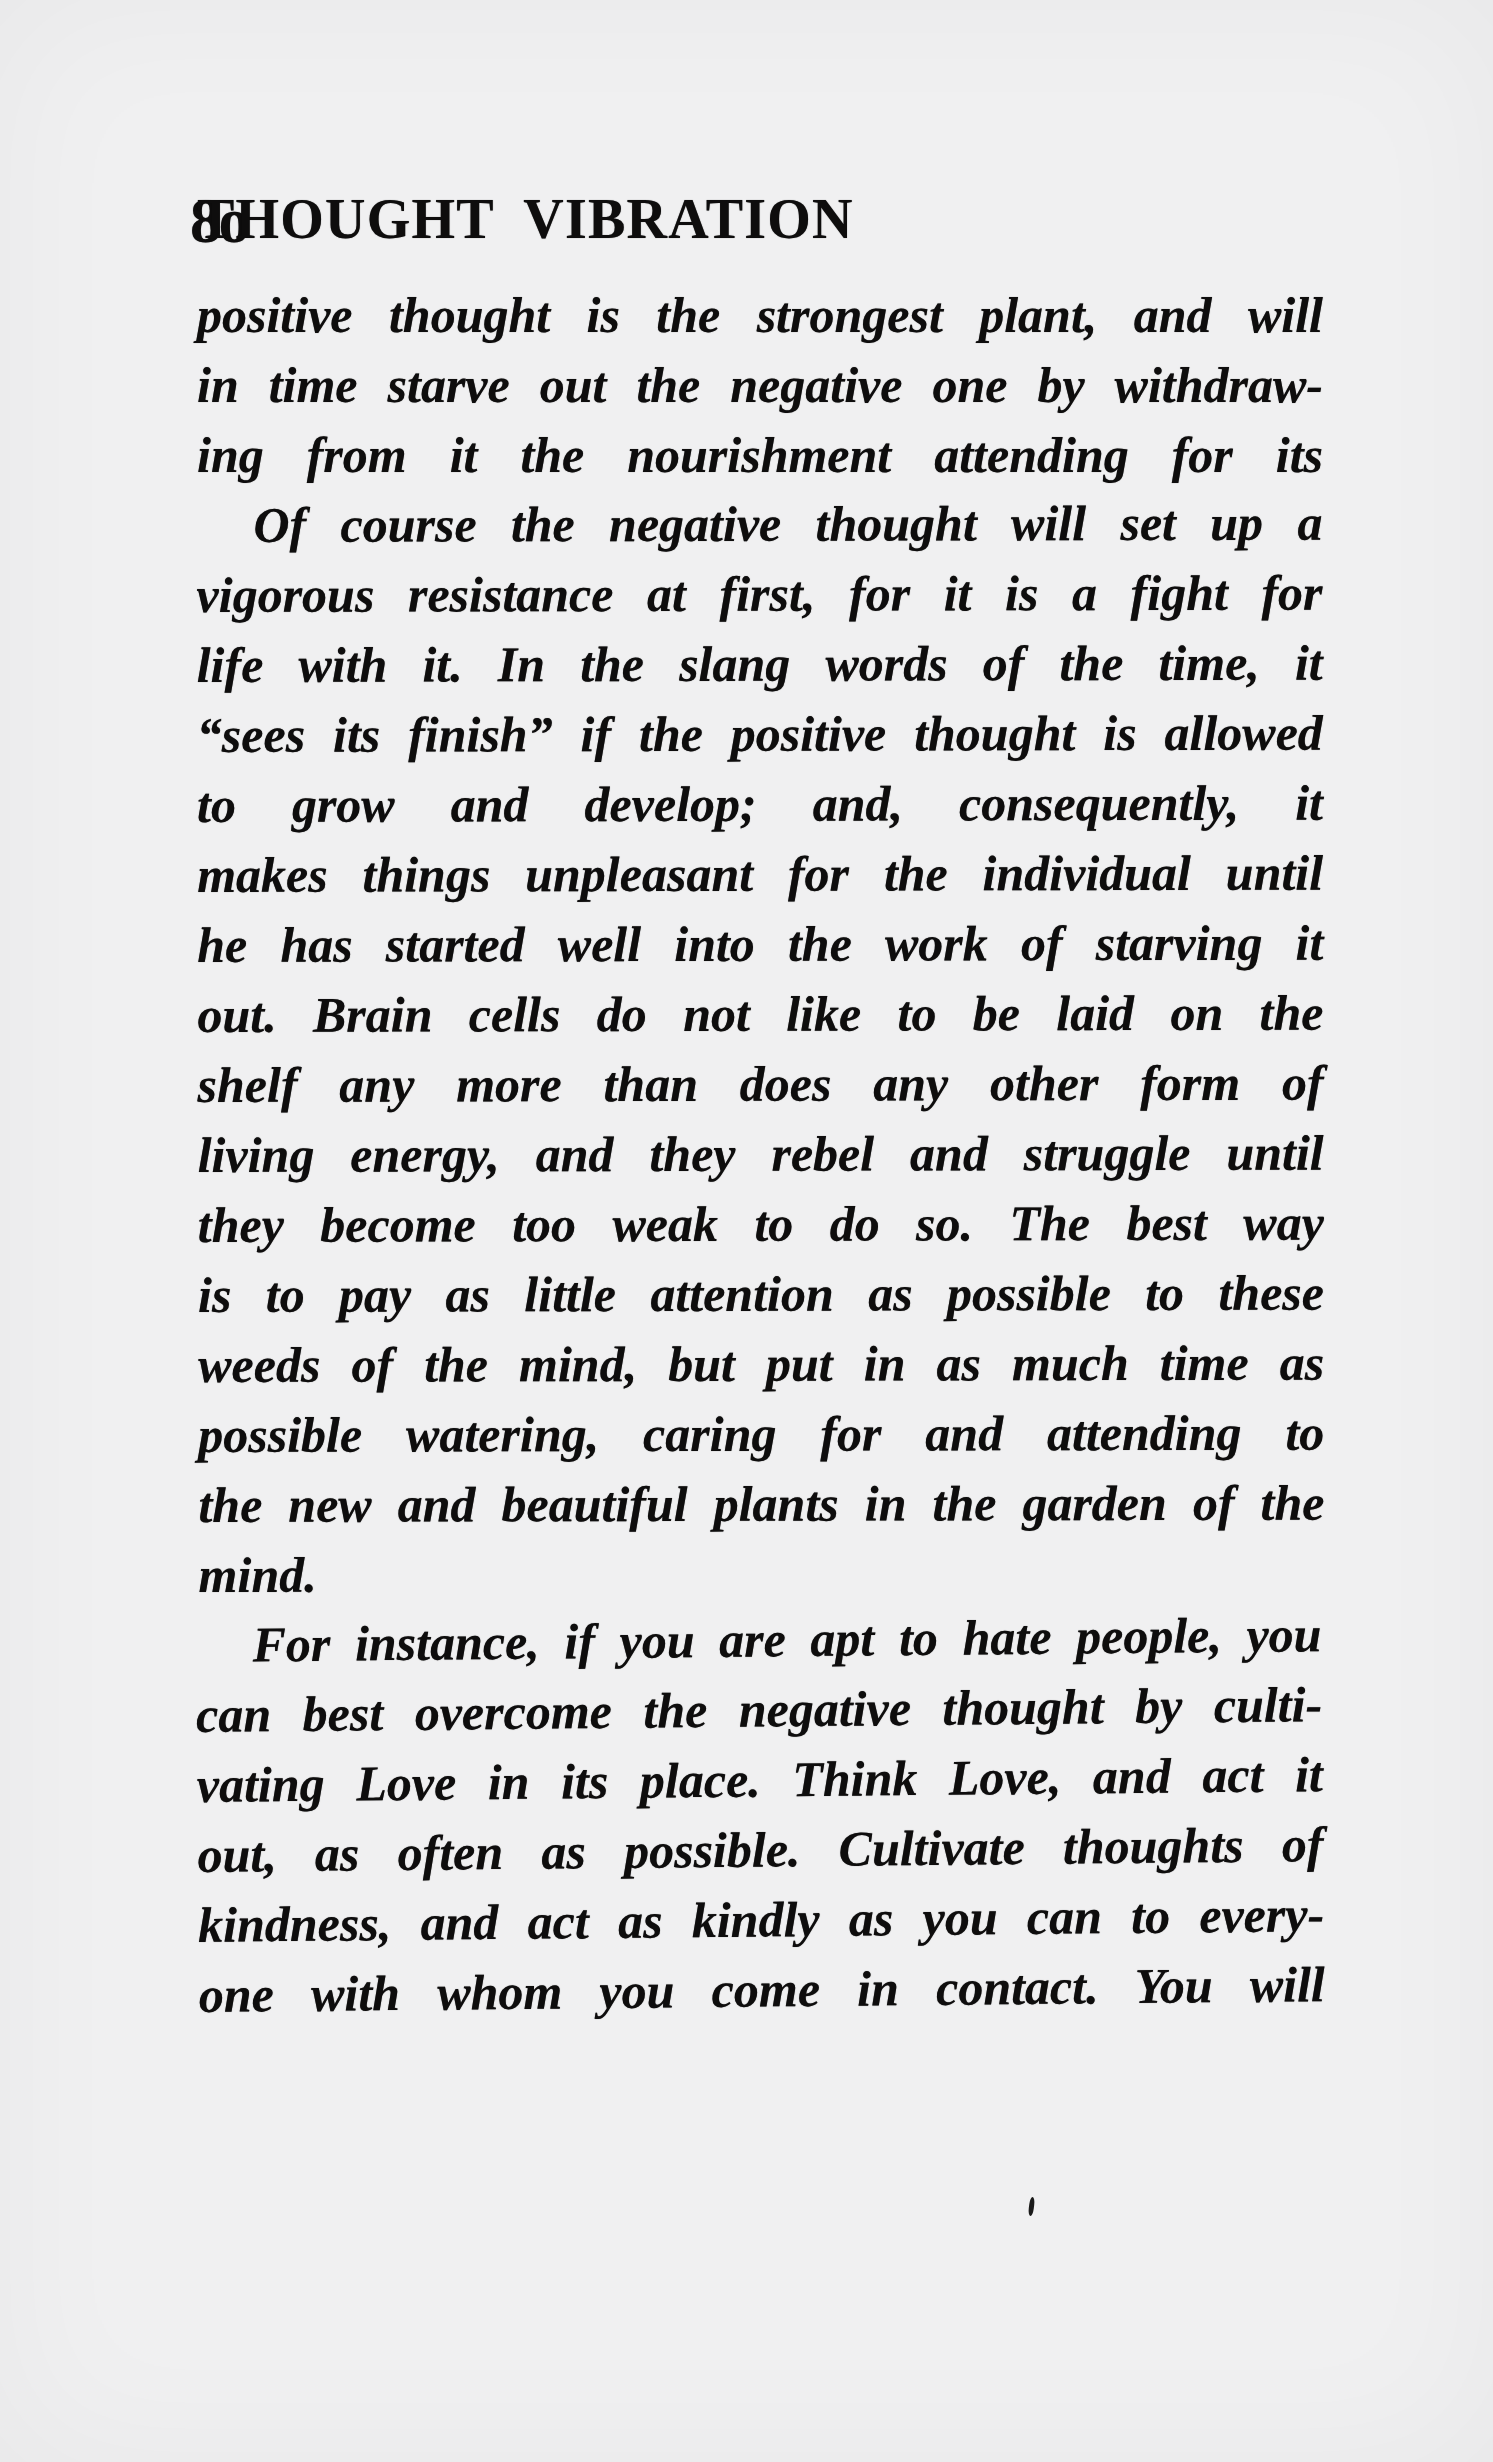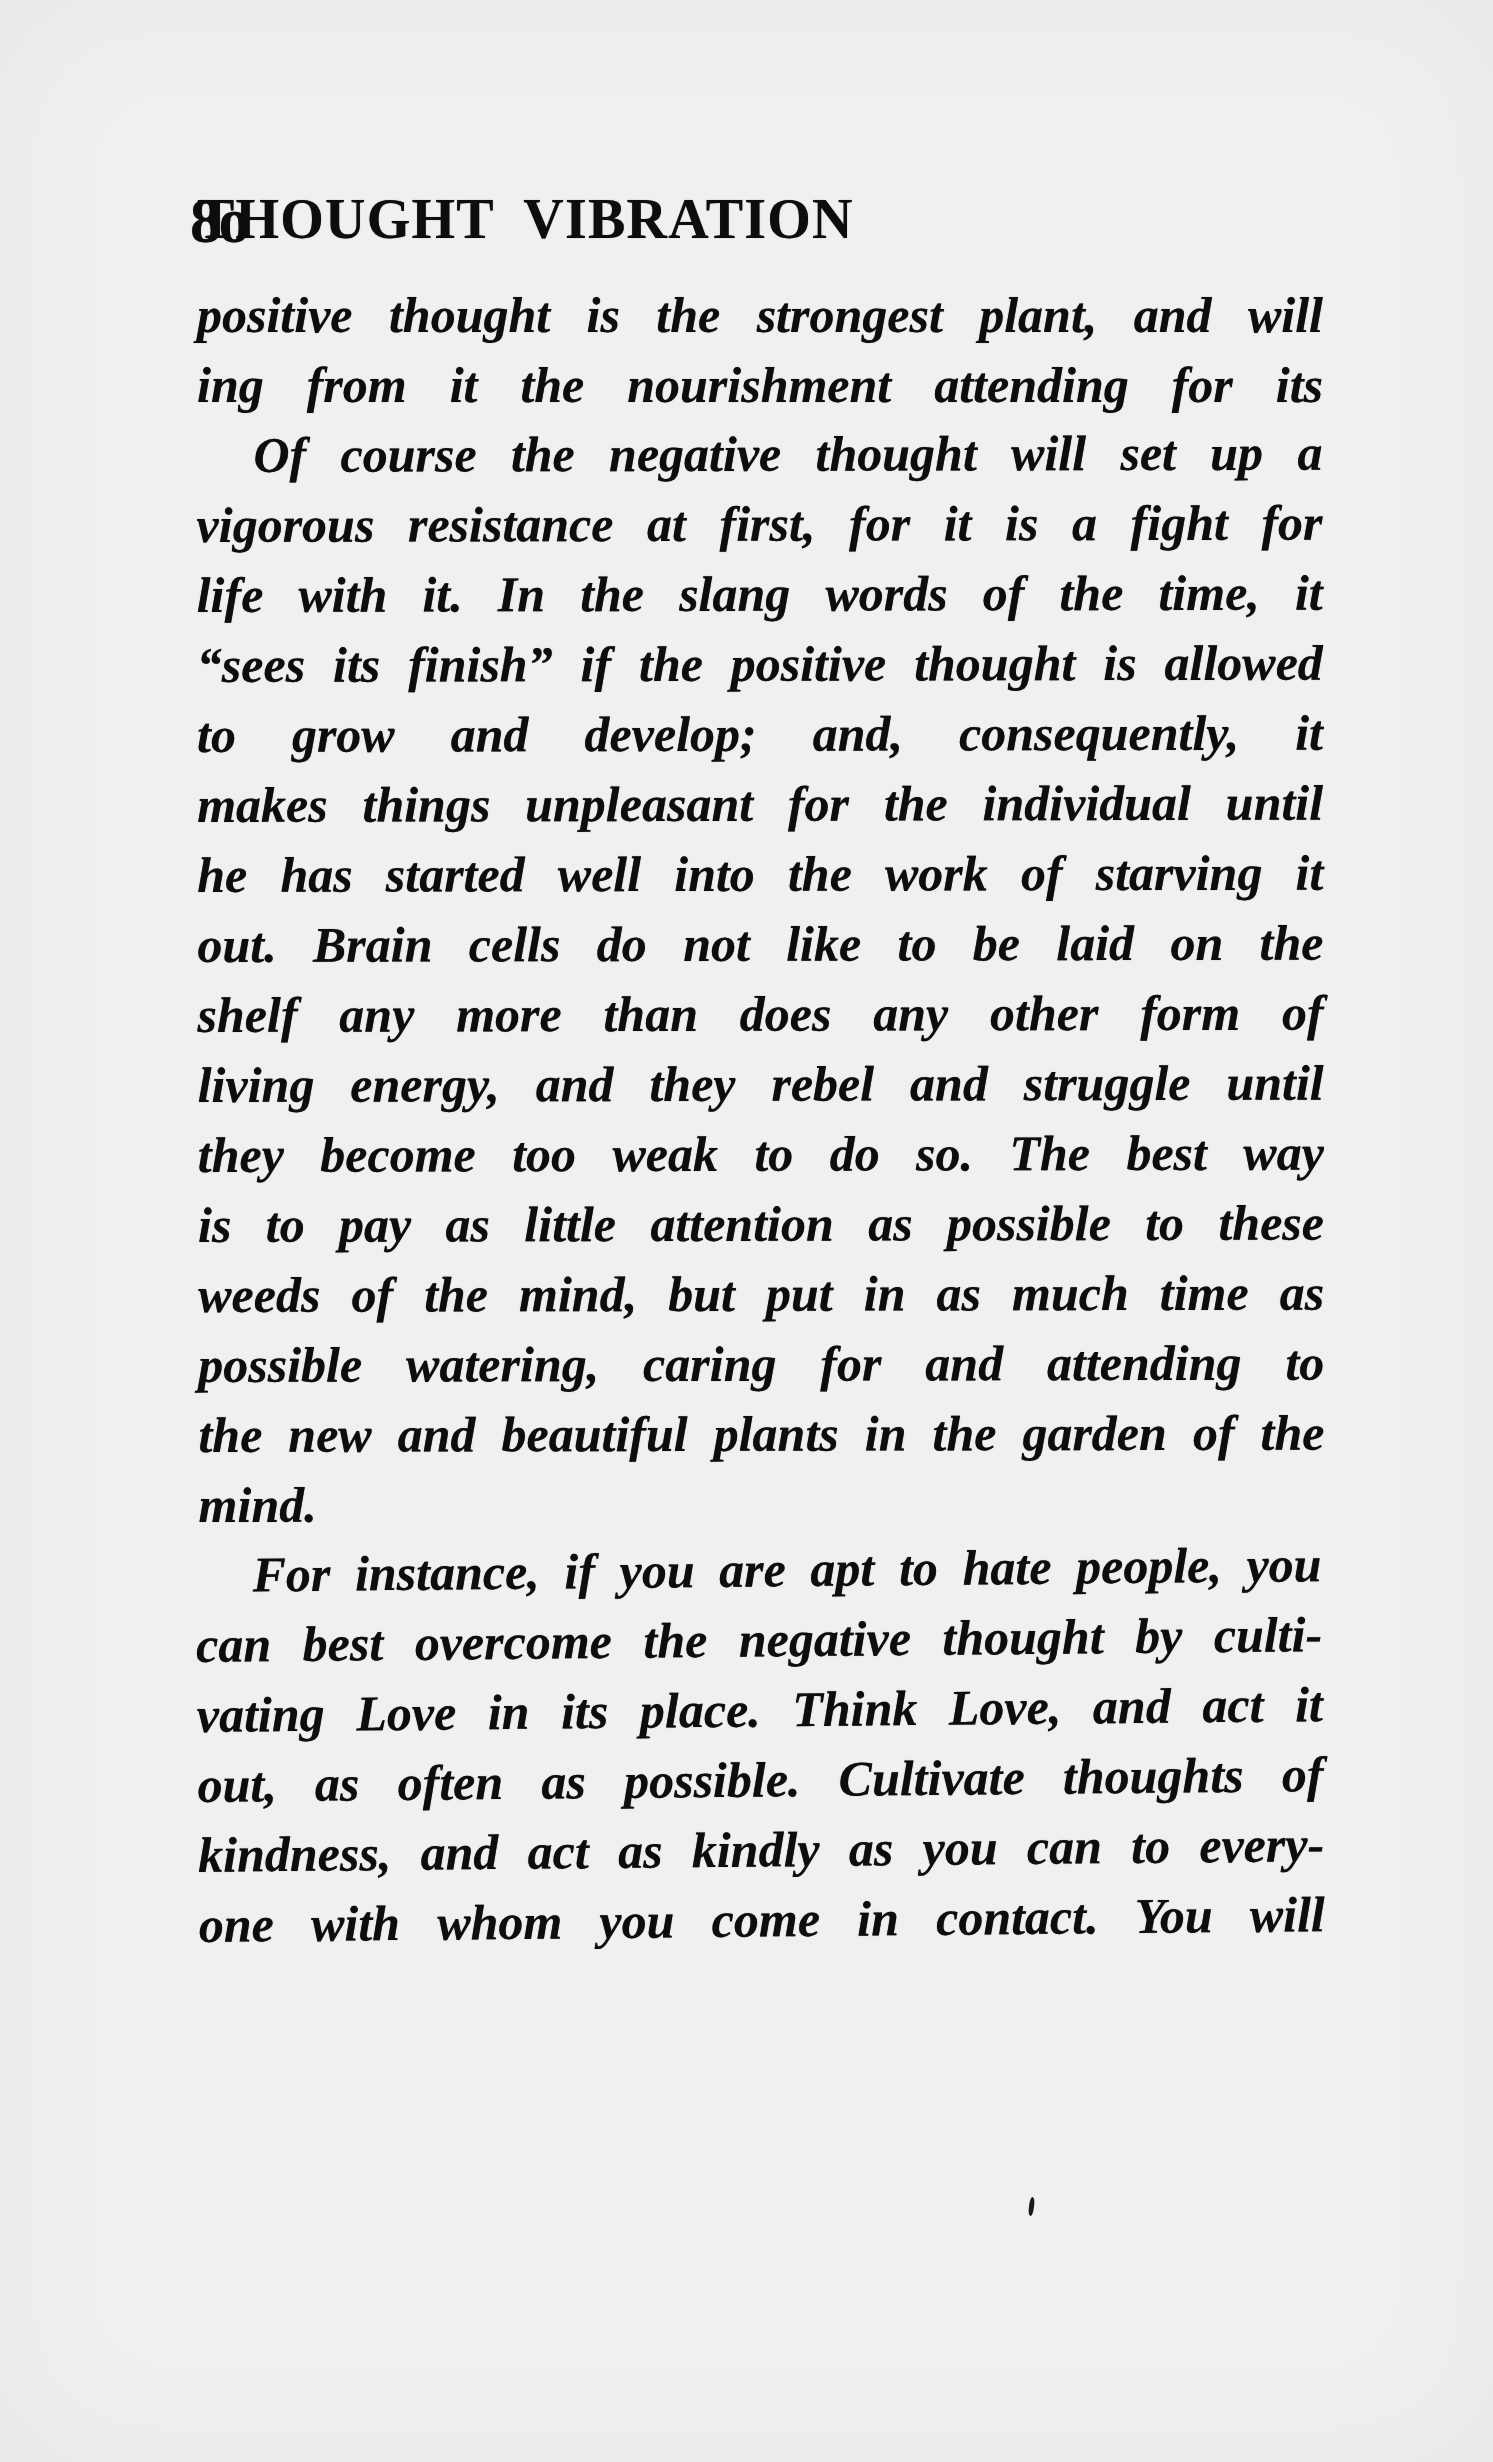--- a/index.html
+++ b/index.html
@@ -79,20 +79,21 @@
 
 <div class="page">
 
   <span class="pagenum">8o</span>
 
   <div class="running-title">THOUGHT VIBRATION</div>
 
   <main class="body-text" id="body-text">
       <div class="para">
         <div class="line">positive thought is the strongest plant, and will</div>
+        <div class="line">in time starve out the negative one by withdraw-</div>
         <div class="line">ing from it the nourishment attending for its</div>
       </div>
       <div class="para indent">
         <div class="line">Of course the negative thought will set up a</div>
         <div class="line">vigorous resistance at first, for it is a fight for</div>
         <div class="line">life with it. In the slang words of the time, it</div>
         <div class="line">“sees its finish” if the positive thought is allowed</div>
         <div class="line">to grow and develop; and, consequently, it</div>
         <div class="line">makes things unpleasant for the individual until</div>
         <div class="line">he has started well into the work of starving it</div>

